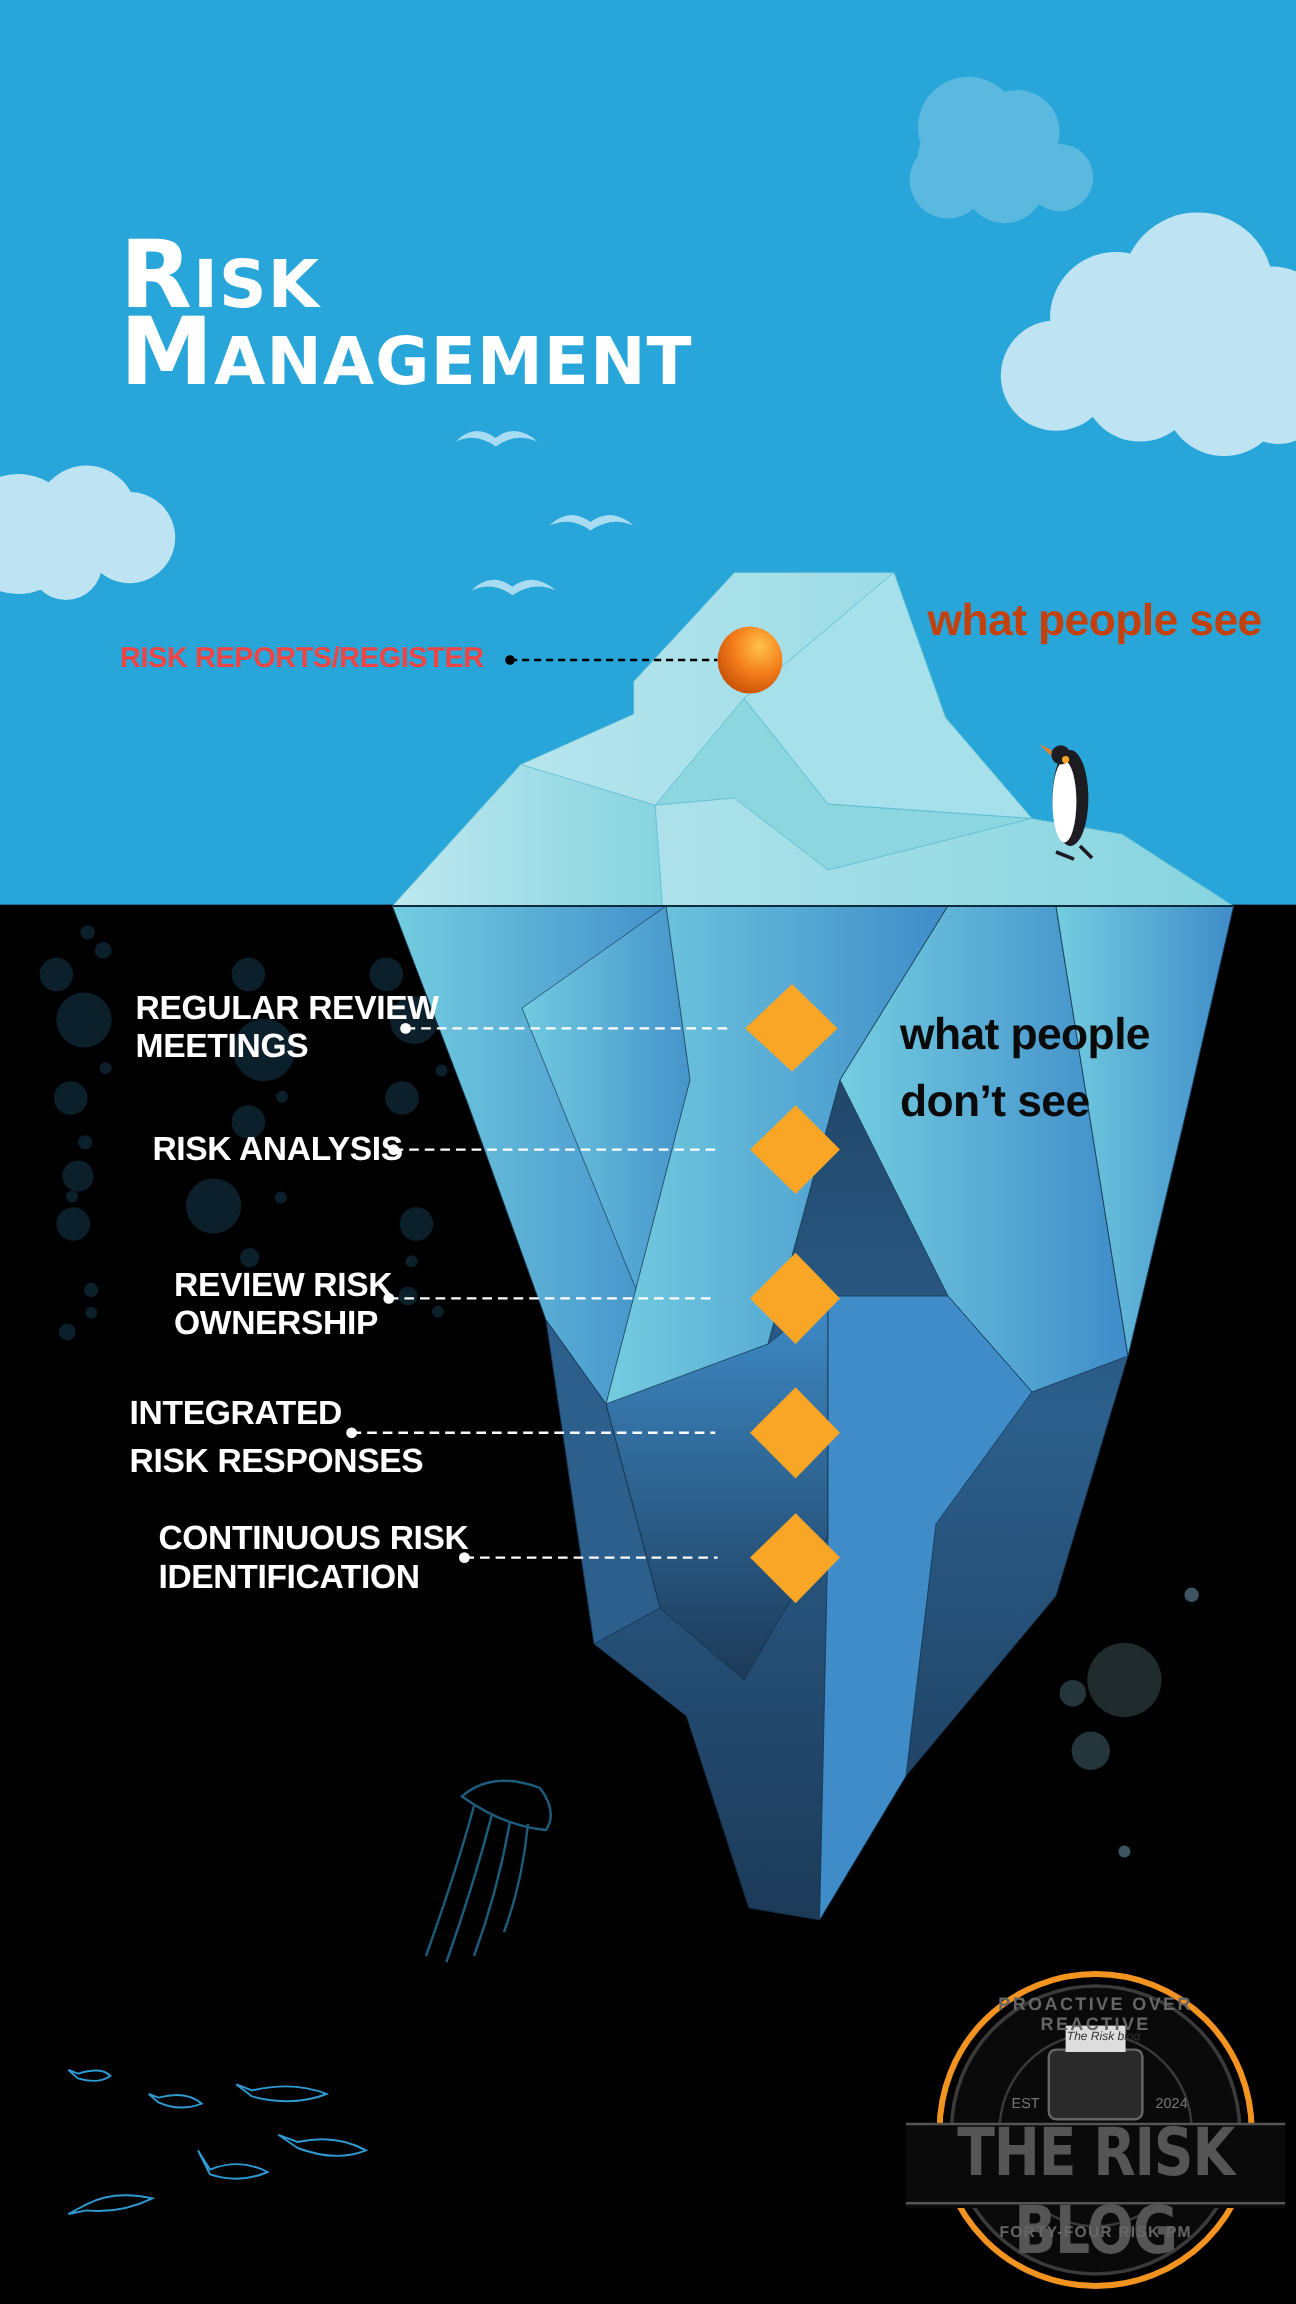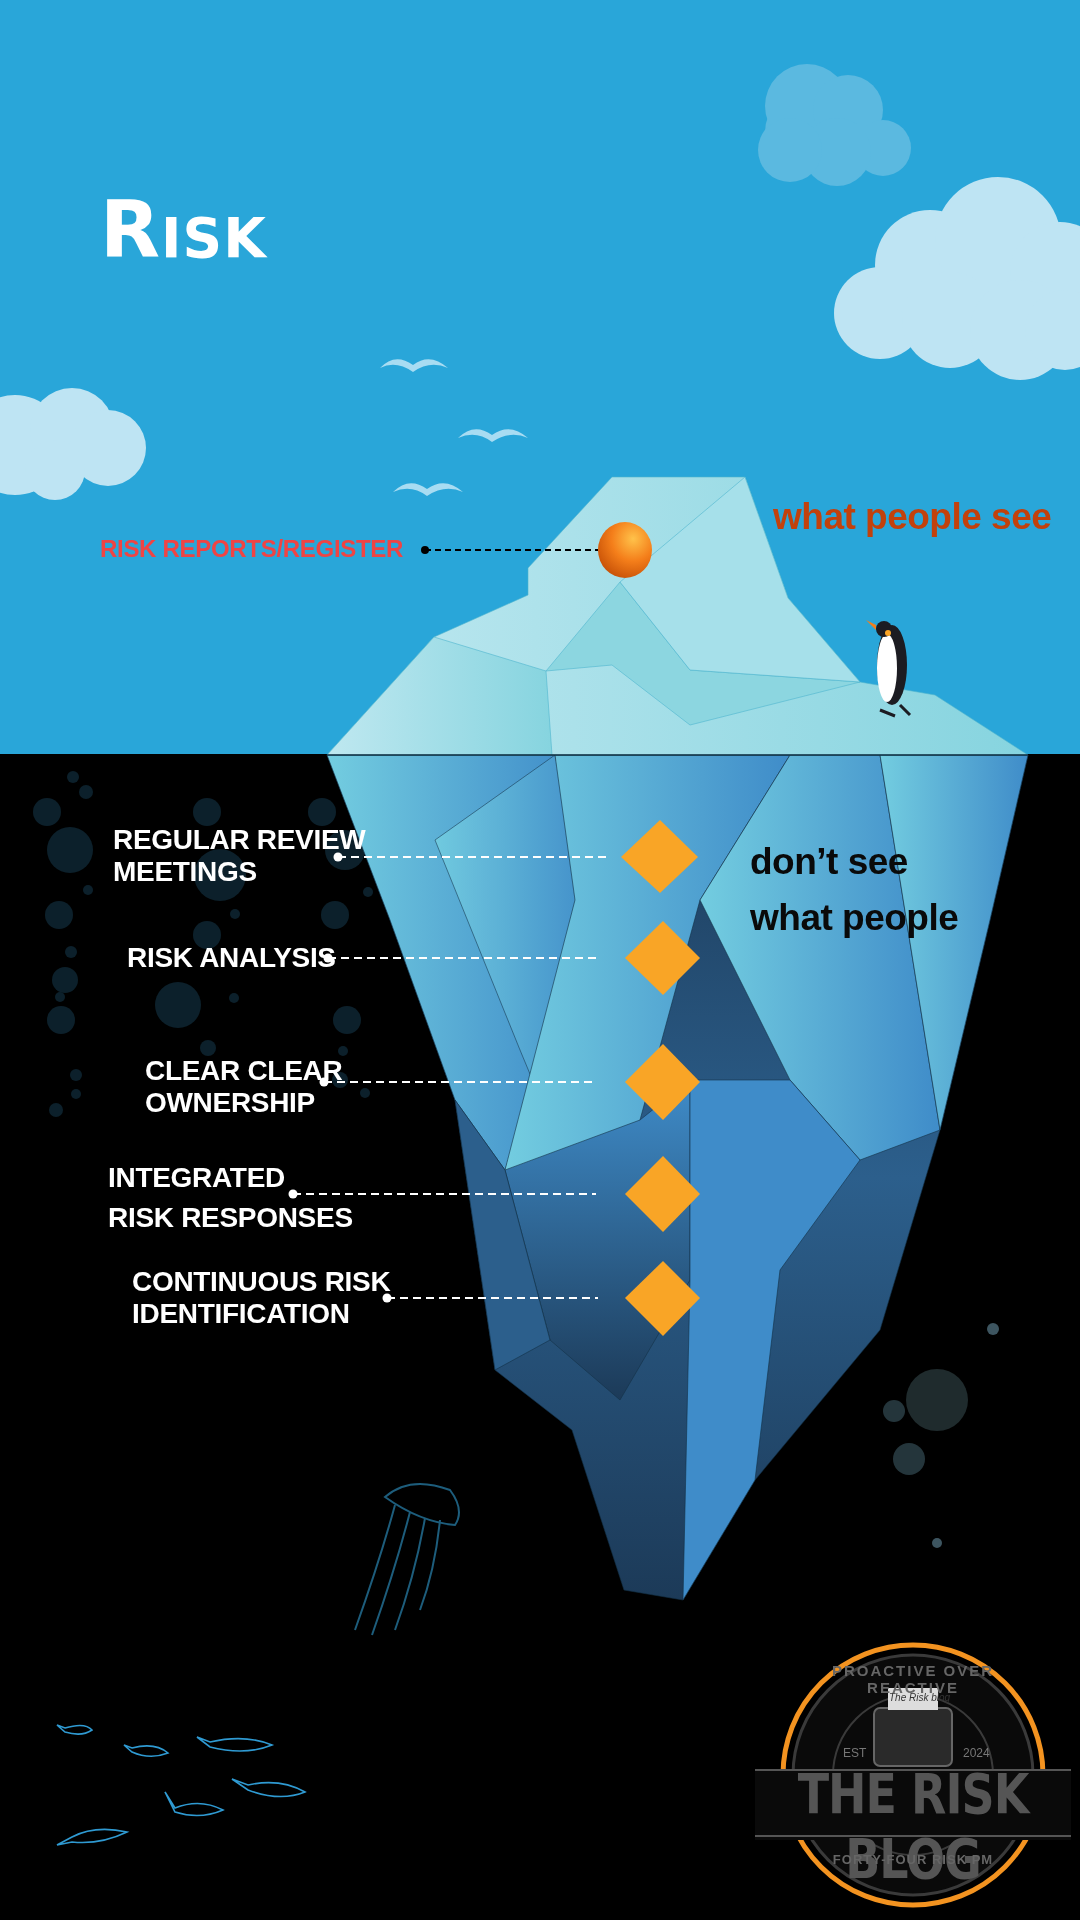--- a/index.html
+++ b/index.html
@@ -196,39 +196,40 @@
     <rect x="755" y="1770" width="316" height="70" fill="#0a0a0a"></rect>
     <line x1="755" y1="1770" x2="1071" y2="1770" stroke="#555" stroke-width="2"></line>
     <line x1="755" y1="1836" x2="1071" y2="1836" stroke="#555" stroke-width="2"></line>
     <rect x="874" y="1708" width="78" height="58" rx="6" fill="#2a2a2a" stroke="#666" stroke-width="2"></rect>
     <rect x="888" y="1688" width="50" height="22" fill="#ddd"></rect>
   </g>
 </svg>
 
 <div class="title">
   <span class="l1">Risk</span>
+  <span class="l2">Management</span>
 </div>
 
 <div class="see">what people see</div>
 <div class="top-label">RISK REPORTS/REGISTER</div>
 
 <div class="dontsee">
+  <div>what people</div>
   <div>don’t see</div>
-  <div>what people</div>
 </div>
 
 <div class="lbl" style="left:113px; top:824px;">
   <span>REGULAR REVIEW</span>
     <span>MEETINGS</span>
 </div>
 <div class="lbl" style="left:127px; top:942px;">
   <span>RISK ANALYSIS</span>
 </div>
 <div class="lbl" style="left:145px; top:1055px;">
-  <span>CLEAR CLEAR</span>
+  <span>REVIEW RISK</span>
     <span>OWNERSHIP</span>
 </div>
 <div class="lbl" style="left:108px; top:1158px; line-height:40px;">
   <span>INTEGRATED</span>
     <span>RISK RESPONSES</span>
 </div>
 <div class="lbl" style="left:132px; top:1266px;">
   <span>CONTINUOUS RISK</span>
     <span>IDENTIFICATION</span>
 </div>

